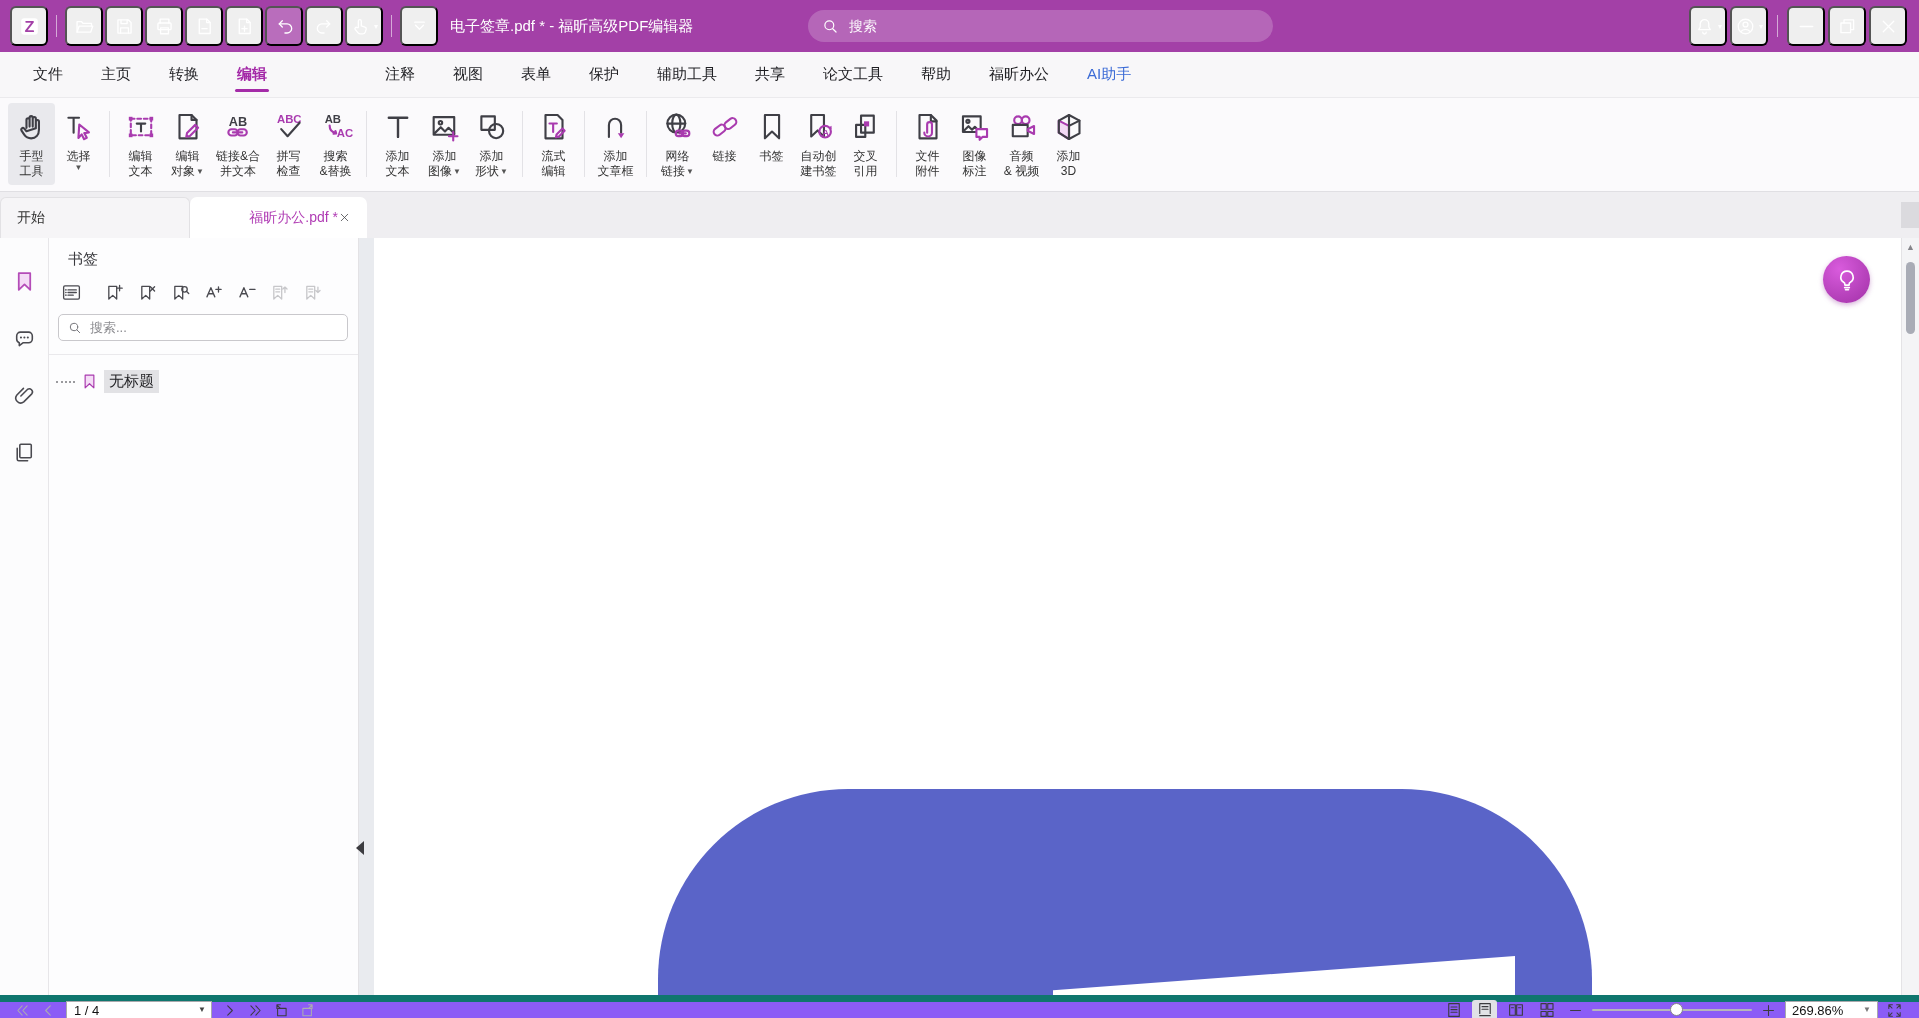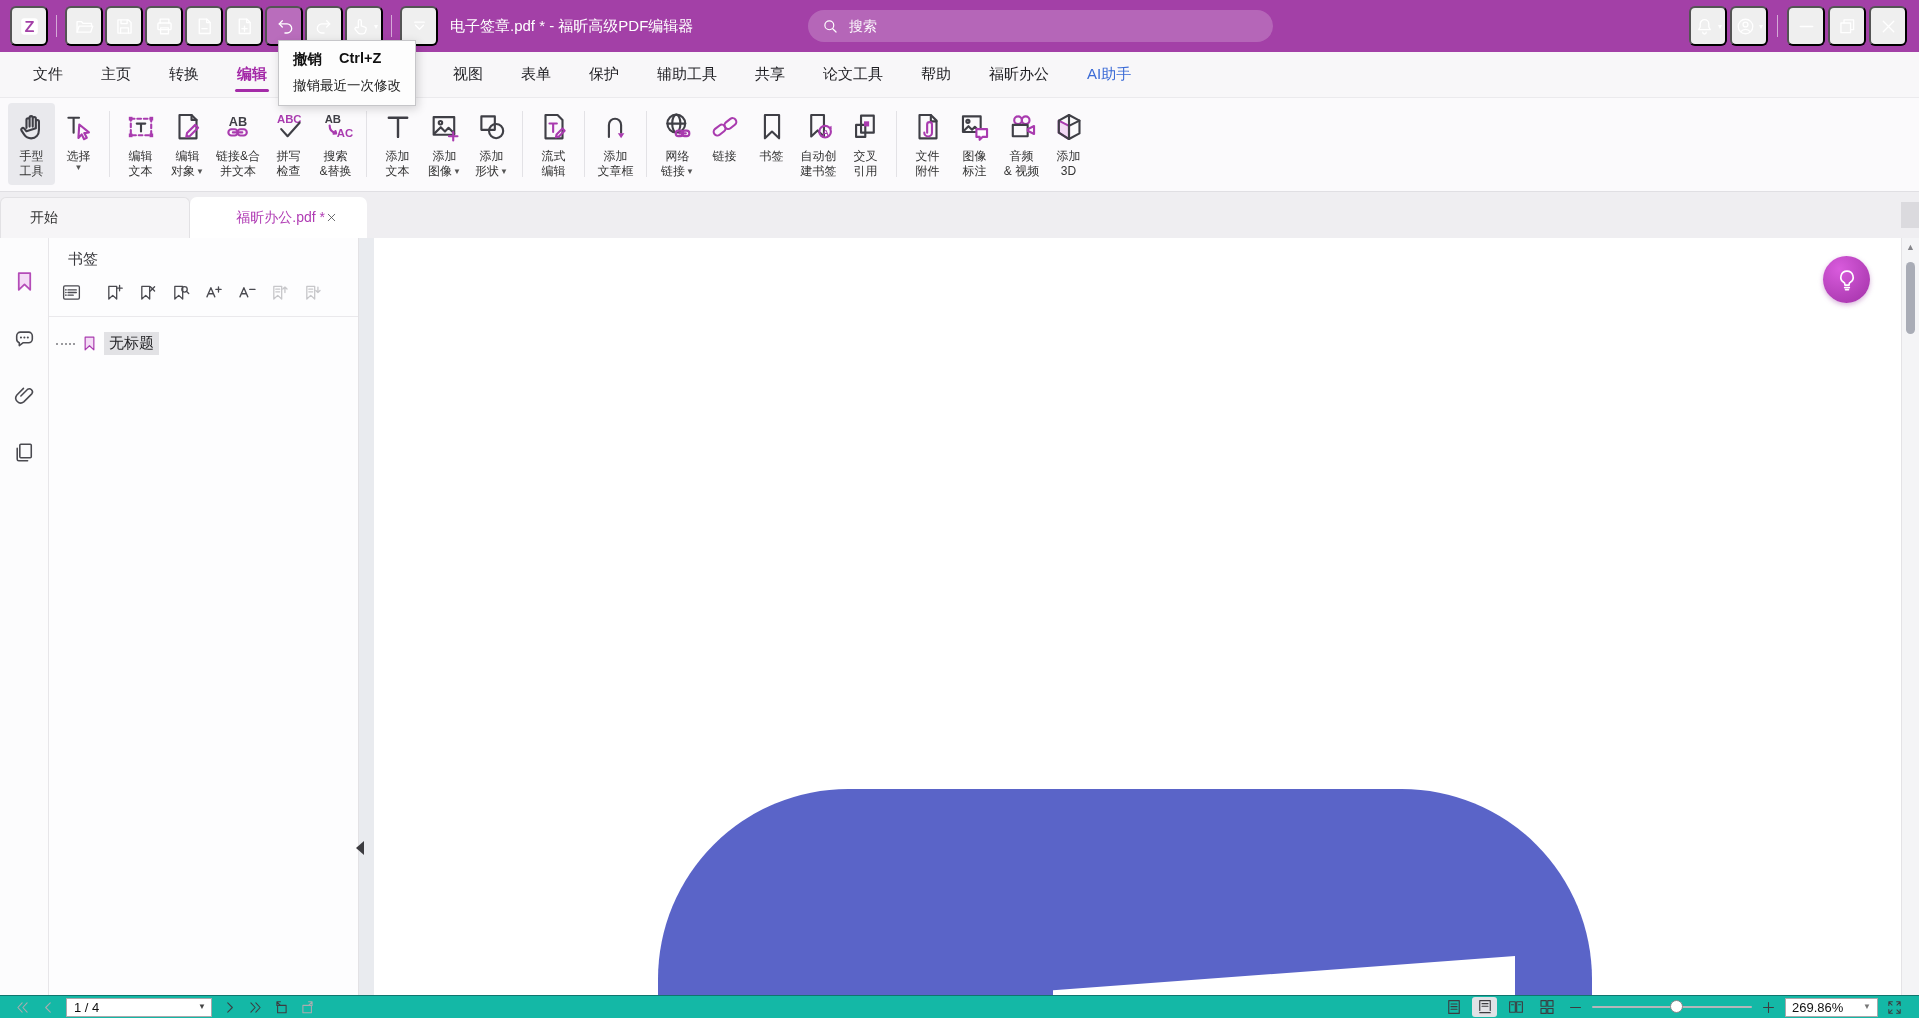--- a/index.html
+++ b/index.html
@@ -55,21 +55,21 @@
     border-radius:4px;background:transparent;border:none;font-family:inherit}
   .tool.sel{background:#E9E9ED}
   .tool .ticon{height:44px;display:flex;align-items:center;justify-content:center;color:#3F3F46}
   .tool .l{font-size:12px;color:#333;line-height:15px;white-space:nowrap;display:flex;align-items:center;gap:1px}
   .tool .l .caret{color:#555}
   .rib-sep{width:1px;background:#E3E2E6;margin:8px 7px}
 
   
   .tabbar{position:absolute;top:192px;left:0;width:1919px;height:46px;background:#EFEEF1;
     display:flex;align-items:flex-end;z-index:3}
-  .tab{height:41px;display:flex;align-items:center;padding:0 29px;font-size:14px;color:#333}
+  .tab{height:41px;display:flex;align-items:center;padding:0 16px;font-size:14px;color:#333}
   .tab.start{width:190px;background:#F6F5F7;border:1px solid #E2E1E4;border-bottom:none;border-radius:6px 6px 0 0}
   .tab.active{width:177px;background:#fff;border-radius:7px 7px 0 0;color:var(--tab-text);
     justify-content:flex-end;font-weight:500}
   .tab-close{color:#4a4a4e}
   .tab-scroll{margin-left:auto;margin-right:0;width:18px;height:26px;background:#DBDADE;align-self:center}
 
   
   .main{position:absolute;top:238px;left:0;width:1919px;height:757px;background:#fff;display:flex}
   .strip{width:49px;background:#FCFCFD;border-right:1px solid #E7E6E9;display:flex;flex-direction:column;
     align-items:center;padding-top:15px}
@@ -104,22 +104,22 @@
     clip-path:polygon(0 88%,100% 0,100% 100%,0 100%)}
   .bulb{position:absolute;left:1464px;top:18px;width:47px;height:47px;border-radius:50%;border:none;
     background:radial-gradient(circle at 35% 28%,#D95BDD 0%,#B944BE 55%,#A230A8 100%);
     display:flex;align-items:center;justify-content:center;box-shadow:0 2px 5px rgba(140,40,150,.35)}
 
   .vscroll{width:18px;background:#F4F4F6;border-left:1px solid #E4E3E6;position:relative}
   .vs-up{position:absolute;top:5px;left:0;width:100%;text-align:center;color:#85858a;font-size:9px;line-height:1}
   .vs-thumb{position:absolute;left:4px;top:24px;width:9px;height:72px;background:#A9ACB6;border-radius:5px}
 
   
-  .statusbar{position:absolute;left:0;bottom:0;width:1919px;height:23px;background:#14b8a6;
-    border-top:1px solid #0f766e;display:flex;align-items:center;font-size:13px;color:#333;z-index:10}
+  .statusbar{position:absolute;left:0;bottom:0;width:1919px;height:23px;background:#8b5cf6;
+    border-top:7px solid #0f766e;display:flex;align-items:center;font-size:13px;color:#333;z-index:10}
   .sb-left{display:flex;align-items:center;gap:9px;padding-left:14px;height:100%}
   .sb-btn{background:none;border:none;display:inline-flex;align-items:center;color:#3C3C40;padding:0}
   .sb-btn.disabled{color:#ACACB0}
   .page-box{width:146px;height:19px;border:1px solid #A9A9AC;background:#fff;display:flex;
     align-items:center;padding-left:7px;font-size:13px;color:#111}
   .page-box .caret{margin-left:auto;padding-right:5px;color:#444;font-size:8px}
   .sb-right{margin-left:auto;display:flex;align-items:center;gap:8px;padding-right:16px;height:100%}
   .view-btn{width:25px;height:20px;display:flex;align-items:center;justify-content:center;border-radius:3px;
     background:none;border:none;color:#3C3C40}
   .view-btn.sel{background:#E1E2E6}
@@ -787,20 +787,29 @@
           <button class="ptool disabled">
             <span class="icon">
               <svg viewBox="0 0 24 24" width="21" height="21">
                 <path d="M5.5 5h9v14.5l-4.5-4.2-4.5 4.2z"></path>
                 <path d="M7.8 8.2h4.4M7.8 11.2h4.4"></path>
                 <path d="M18.2 5.8V12M15.8 9.7l2.4 2.3 2.4-2.3"></path>
               </svg>
             </span>
           </button>
         </div>
+      <div class="panel-search">
+        <span class="icon">
+            <svg viewBox="0 0 24 24" width="16" height="16">
+              <circle cx="10.5" cy="10.5" r="5.6"></circle>
+              <path d="M14.8 14.8 19 19"></path>
+            </svg>
+          </span>
+        <input placeholder="搜索..." style="">
+      </div>
       <div class="panel-div"></div>
       <div class="bm-item">
         <span class="bm-dots"></span>
         <span class="icon" style="color:var(--accent)">
             <svg viewBox="0 0 24 24" width="19" height="19">
               <path d="M6.5 4h11v16l-5.5-5.2L6.5 20z" fill="#F4DCF6"></path>
             </svg>
           </span>
         <span class="bm-label">无标题</span>
       </div>
@@ -946,21 +955,14 @@
       <button class="sb-btn">
         <span class="icon">
             <svg viewBox="0 0 24 24" width="17" height="17">
               <path d="M9 4H4v5M15 4h5v5M20 15v5h-5M4 15v5h5M4.5 4.5l4 4M19.5 4.5l-4 4M19.5 19.5l-4-4M4.5 19.5l4-4"></path>
             </svg>
           </span>
       </button>
     </div>
   </footer>
 
-  <div class="tooltip">
-    <div class="tt-line1">
-      <span>撤销</span>
-      <span class="tt-key">Ctrl+Z</span>
-    </div>
-    <div class="tt-line2">撤销最近一次修改</div>
-  </div>
 
 </div>
 
 </body></html>

